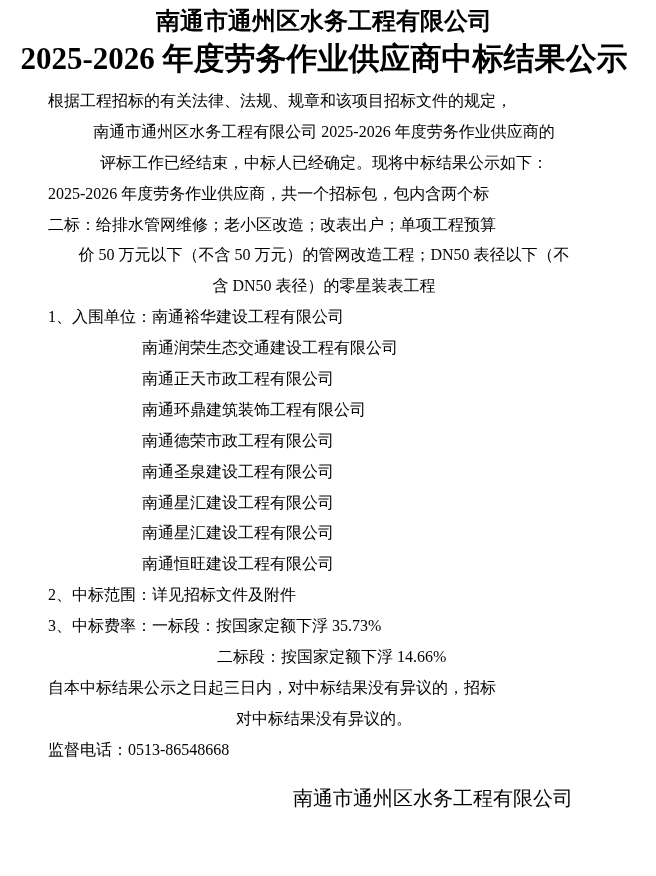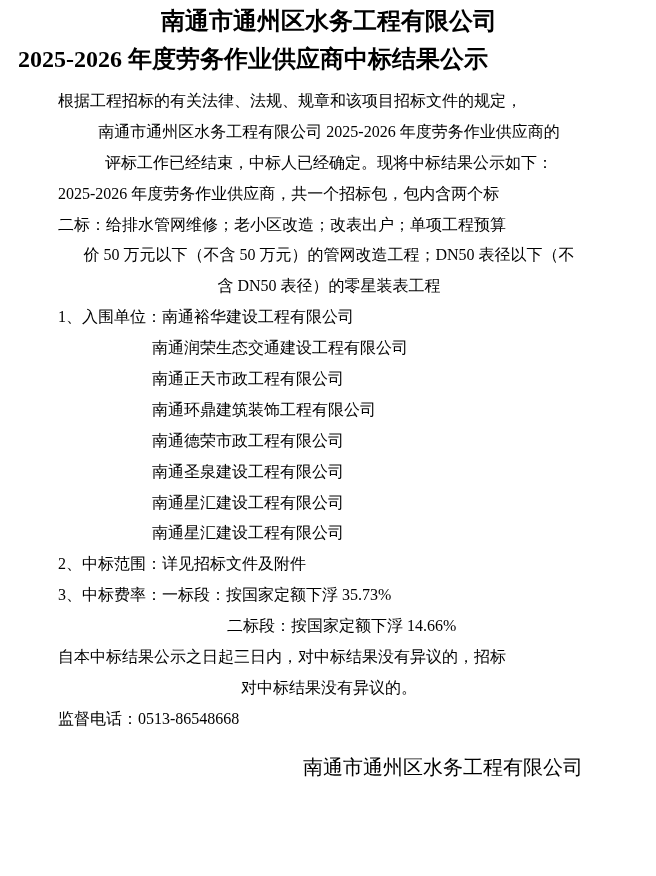--- a/index.html
+++ b/index.html
@@ -8,32 +8,32 @@
     background: #ffffff;
   }
   body {
     width: 656px;
     height: 876px;
     overflow: hidden;
     color: #000000;
     font-family: "Liberation Serif", "DejaVu Serif", serif;
   }
   .doc {
-    padding: 6px 16px 0 18px;
+    padding: 6px 16px 0 8px;
   }
   .title {
     text-align: center;
     font-size: 24px;
     font-weight: bold;
     line-height: 30px;
     white-space: nowrap;
   }
   .subtitle {
-    text-align: left;
-    font-size: 24px;
+    text-align: center;
+    font-size: 31px;
     font-weight: bold;
     line-height: 30px;
     margin-top: 8px;
     white-space: nowrap;
   }
   .body-text {
     margin-top: 12px;
     font-size: 16px;
   }
   .line {
@@ -68,20 +68,21 @@
       <div class="line flush">价 50 万元以下（不含 50 万元）的管网改造工程；DN50 表径以下（不</div>
       <div class="line flush">含 DN50 表径）的零星装表工程</div>
       <div class="line indent">1、入围单位：南通裕华建设工程有限公司</div>
       <div class="line company">南通润荣生态交通建设工程有限公司</div>
       <div class="line company">南通正天市政工程有限公司</div>
       <div class="line company">南通环鼎建筑装饰工程有限公司</div>
       <div class="line company">南通德荣市政工程有限公司</div>
       <div class="line company">南通圣泉建设工程有限公司</div>
       <div class="line company">南通星汇建设工程有限公司</div>
       <div class="line company">南通星汇建设工程有限公司</div>
+      <div class="line company">南通恒旺建设工程有限公司</div>
       <div class="line indent">2、中标范围：详见招标文件及附件</div>
       <div class="line indent">3、中标费率：一标段：按国家定额下浮 35.73%</div>
       <div class="line rate2">二标段：按国家定额下浮 14.66%</div>
       <div class="line indent">自本中标结果公示之日起三日内，对中标结果没有异议的，招标</div>
       <div class="line flush">对中标结果没有异议的。</div>
       <div class="line indent">监督电话：0513-86548668</div>
     </div>
   <div class="signature">南通市通州区水务工程有限公司</div>
 </div>
 

